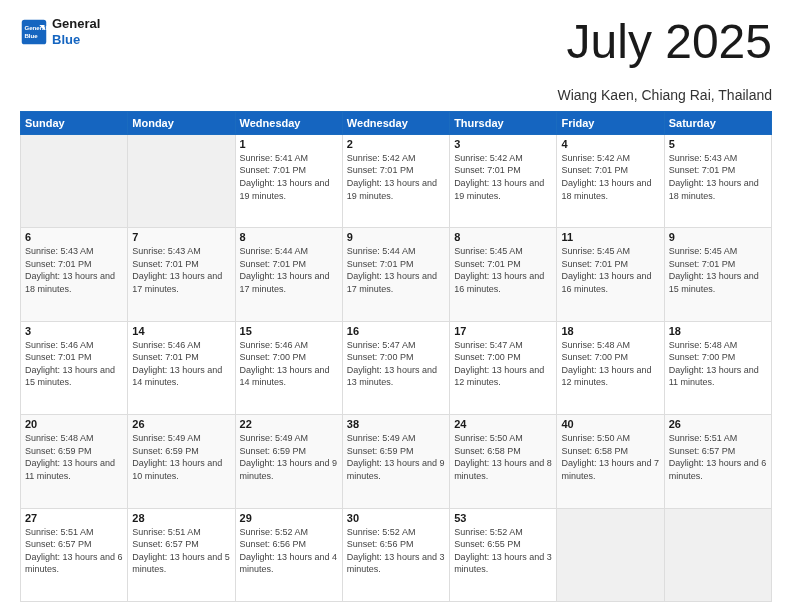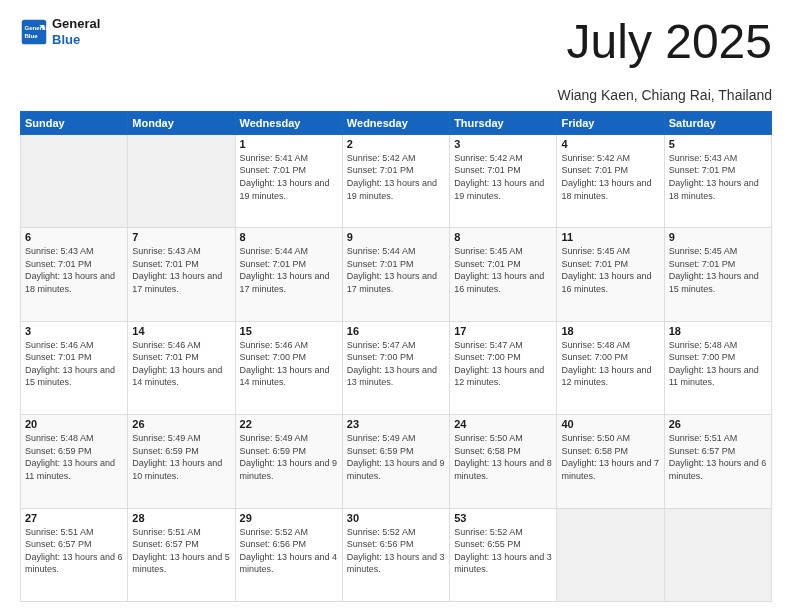--- a/index.html
+++ b/index.html
@@ -223,21 +223,21 @@
           </td>
           <td>
             <span class="day-number">26</span>
             <div class="day-info">Sunrise: 5:49 AM<br>Sunset: 6:59 PM<br>Daylight: 13 hours and 10 minutes.</div>
           </td>
           <td>
             <span class="day-number">22</span>
             <div class="day-info">Sunrise: 5:49 AM<br>Sunset: 6:59 PM<br>Daylight: 13 hours and 9 minutes.</div>
           </td>
           <td>
-            <span class="day-number">23</span>
+            <span class="day-number">38</span>
             <div class="day-info">Sunrise: 5:49 AM<br>Sunset: 6:59 PM<br>Daylight: 13 hours and 9 minutes.</div>
           </td>
           <td>
             <span class="day-number">24</span>
             <div class="day-info">Sunrise: 5:50 AM<br>Sunset: 6:58 PM<br>Daylight: 13 hours and 8 minutes.</div>
           </td>
           <td>
             <span class="day-number">40</span>
             <div class="day-info">Sunrise: 5:50 AM<br>Sunset: 6:58 PM<br>Daylight: 13 hours and 7 minutes.</div>
           </td>

